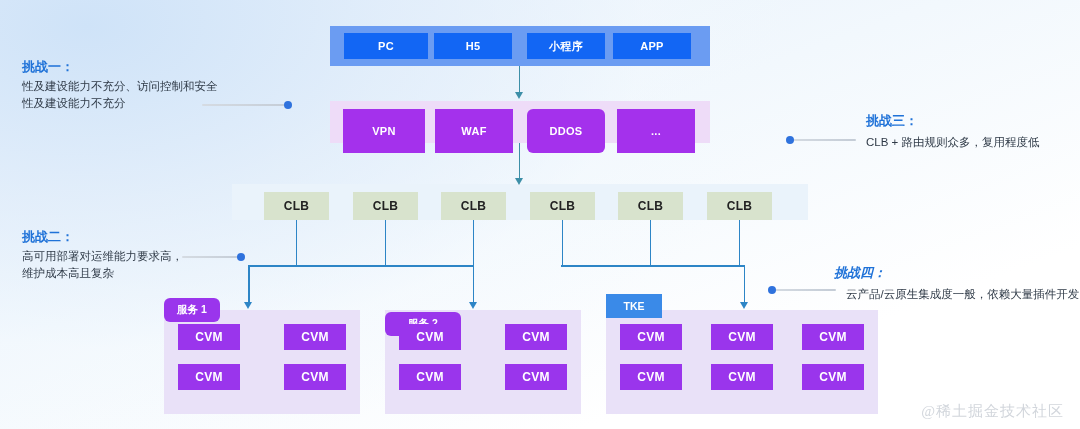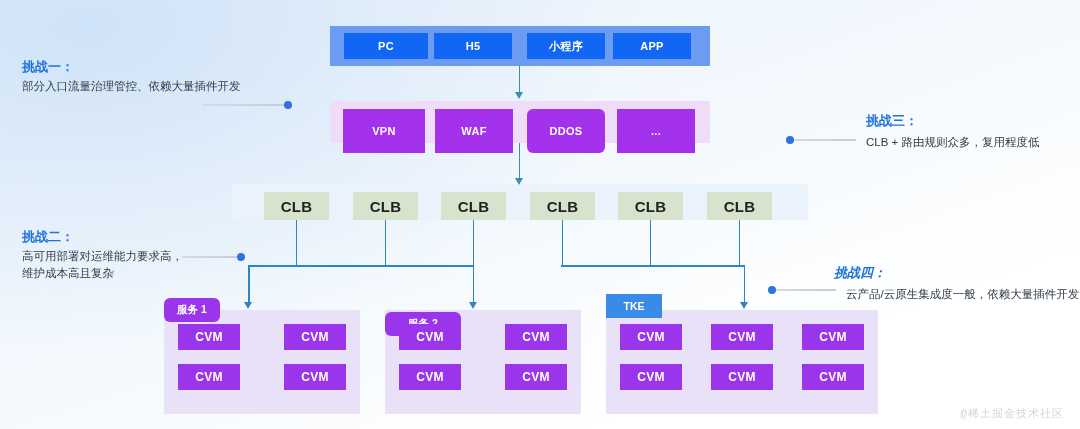--- a/index.html
+++ b/index.html
@@ -60,21 +60,21 @@
     background: #a431ec;
     color: #ffffff;
     height: 44px;
     top: 109px;
   }
   .node-clb {
     background: #d8e3cd;
     color: #222222;
     height: 28px;
     top: 192px;
-    font-size: 15px;
+    font-size: 12px;
   }
   .node-cvm {
     background: #9a35ec;
     color: #ffffff;
     height: 26px;
     width: 62px;
     font-size: 12px;
   }
 
   
@@ -145,23 +145,23 @@
     width: 8px; height: 8px;
     border-radius: 50%;
     background: #2f72dd;
   }
 
   
   .watermark {
     position: absolute;
     right: 16px;
     bottom: 8px;
-    font-size: 11px;
+    font-size: 15px;
     color: #d2d6dc;
-    font-family: Liberation Mono, monospace;
+    font-family: Liberation Serif, serif;
     letter-spacing: 1px;
     white-space: nowrap;
   }
 </style>
 </head>
 <body>
 
 <div id="canvas">
 
   <div class="band band-top"></div>
@@ -233,21 +233,22 @@
       <div class="node node-cvm" style="left: 711px; top: 324px;">CVM</div>
       <div class="node node-cvm" style="left: 802px; top: 324px;">CVM</div>
       <div class="node node-cvm" style="left: 620px; top: 364px;">CVM</div>
       <div class="node node-cvm" style="left: 711px; top: 364px;">CVM</div>
       <div class="node node-cvm" style="left: 802px; top: 364px;">CVM</div>
     </div>
 
   <div id="callouts">
       <div class="callout callout-title" style="left: 22px; top: 58px;">挑战一：</div>
       <div class="callout callout-body" style="left: 22px; top: 78px;">
-        <div>部分入口流量治理管控、依赖大量插件开发</div>
+        <div>性及建设能力不充分、访问控制和安全</div>
+        <div>性及建设能力不充分</div>
       </div>
       <div class="leader" style="left: 202px; top: 104px; width: 90px;"></div>
       <div class="leader-dot" style="left: 284px; top: 101px;"></div>
       <div class="callout callout-title" style="left: 22px; top: 228px;">挑战二：</div>
       <div class="callout callout-body" style="left: 22px; top: 248px;">
         <div>高可用部署对运维能力要求高，</div>
         <div>维护成本高且复杂</div>
       </div>
       <div class="leader" style="left: 182px; top: 256px; width: 62px;"></div>
       <div class="leader-dot" style="left: 237px; top: 253px;"></div>

